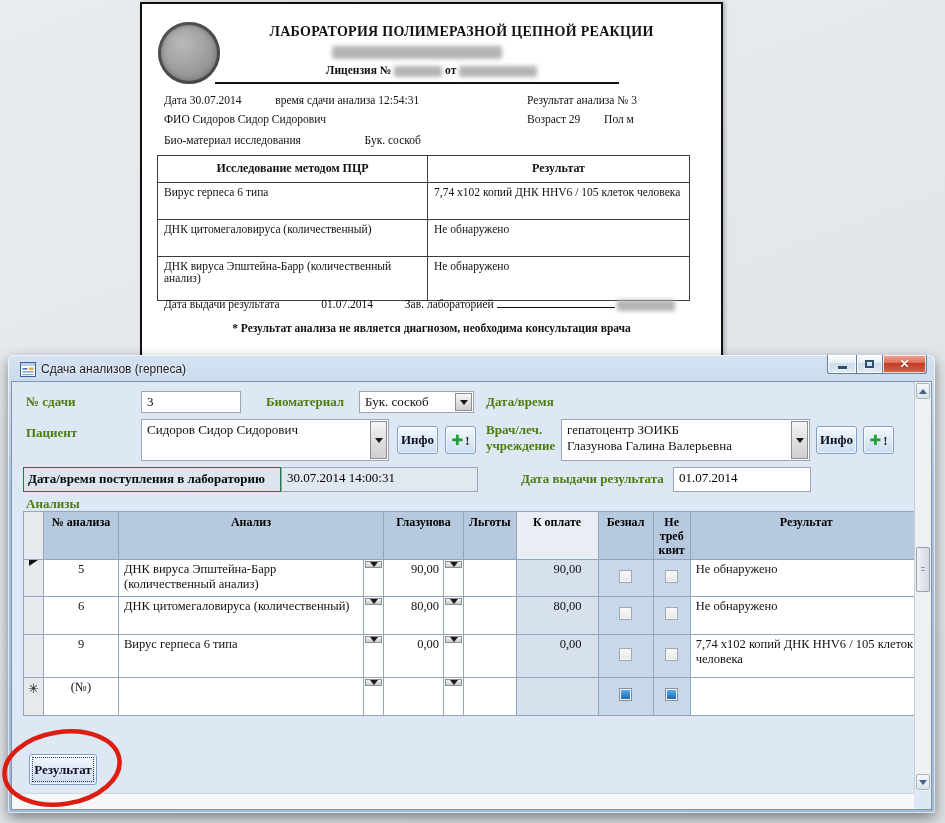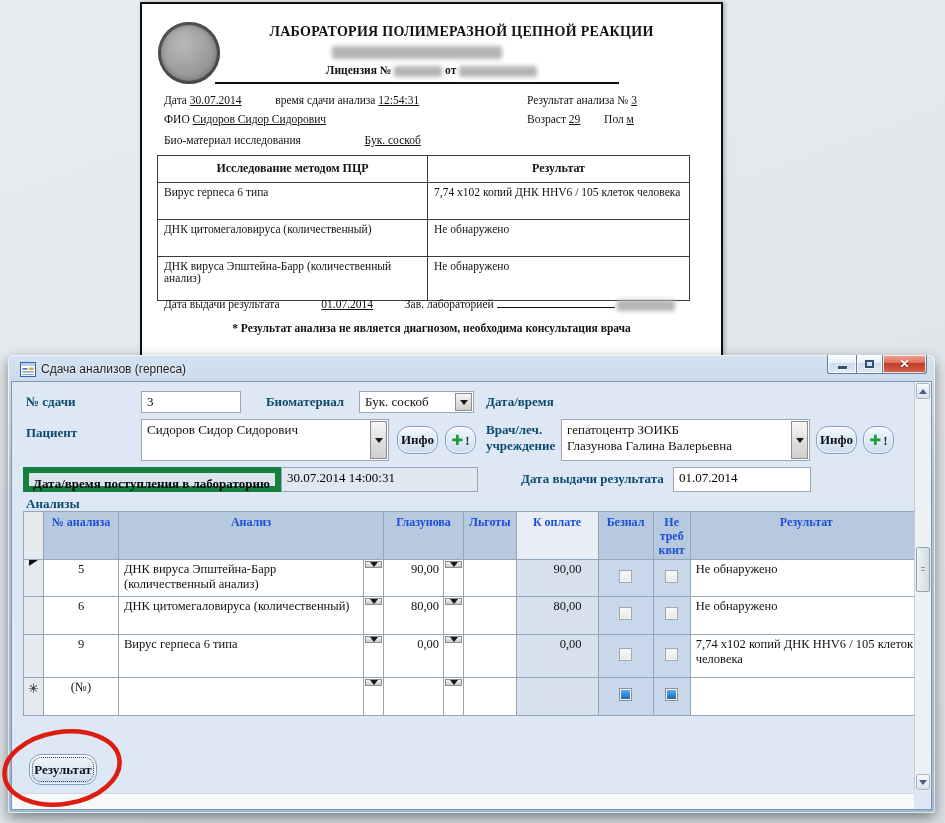--- a/index.html
+++ b/index.html
@@ -22,21 +22,21 @@
     filter:blur(.6px);
   }
   .rep-title { position:absolute; left:70px; right:10px; top:20px; text-align:center;
     font-weight:bold; font-size:14px; letter-spacing:.3px; }
   .redact { display:inline-block; background:#b4b4b4; filter:blur(2px); border-radius:2px; vertical-align:middle; }
   .rep-blur1 { position:absolute; left:190px; top:42px; width:170px; height:13px; }
   .lic-line { position:absolute; left:0; right:0; top:60px; text-align:center; font-size:11.5px; font-weight:bold; }
   .lic-line .redact { height:11px; }
   .rep-rule { position:absolute; left:73px; top:78px; width:404px; height:2px; background:#101010; }
   .rep-line { position:absolute; font-size:11.5px; white-space:nowrap; }
-  .u { text-decoration:underline; }
+  .u { }
   .rep-table { position:absolute; left:15px; top:151px; width:533px; border-collapse:collapse; font-size:11.5px; }
   .rep-table th, .rep-table td { border:1px solid #3c3c3c; padding:3px 6px; vertical-align:top; text-align:left;margin-left:36px; }
   .rep-table th { text-align:center; font-size:12px; padding:5px 6px 6px; }
   .rep-table td.c1 { width:270px; }
   .rep-table tr.r1 td { height:37px; } .rep-table tr.r2 td { height:37px; } .rep-table tr.r3 td { height:44px; }
   .sign-rule { display:inline-block; width:118px; border-bottom:1px solid #101010; height:12px; }
   .sign-blur { display:inline-block; width:58px; height:11px; background:#b4b4b4; filter:blur(2px); vertical-align:middle; }
   .footnote { position:absolute; left:0; right:0; top:318px; text-align:center; font-weight:bold; font-size:11.5px; }
 
   
@@ -57,43 +57,43 @@
   .capbtn.max { width:27px; }
   .capbtn.close { width:44px; border-radius:0 0 3px 0; border-left:none;
     background:linear-gradient(#f0a79b,#e06a55 45%,#c03b28 46%,#d4654a); }
   .glyph-min { width:9px; height:3px; background:#30506e; margin-top:7px; box-shadow:0 1px 0 rgba(255,255,255,.7); }
   .glyph-max { width:9px; height:8px; border:2px solid #30506e; box-shadow:0 1px 0 rgba(255,255,255,.6); }
   .glyph-close { color:#fff; font-weight:bold; font-size:12px; line-height:1; text-shadow:0 1px 1px rgba(0,0,0,.5);
     font-family:"Liberation Sans",sans-serif; }
 
   .client { position:absolute; left:3px; top:26px; width:921px; height:429px;
     background:#dde8f4; border:1px solid #7f96ae; overflow:hidden; }
-  .lbl { position:absolute; font-weight:bold; font-size:13px; color:#0c4a6e; white-space:nowrap; }
+  .lbl { position:absolute; font-weight:bold; font-size:13px; color:#4d7c0f; white-space:nowrap; }
   .tbox { position:absolute; background:#fff; border:1px solid #9aa6b4; font-size:13px; padding:2px 5px;
     font-family:"Liberation Serif",serif; color:#000; }
   .tbox.dis { background:#e2e8f0; }
-  .labelstrip { position:absolute; background:#dce4ee; border:6px solid #15803d; font-weight:bold; font-size:13px;
+  .labelstrip { position:absolute; background:#dce4ee; border:1px solid #15803d; font-weight:bold; font-size:13px;
     padding:3px 4px; color:#05050f; white-space:nowrap; }
   .combo { position:absolute; background:#fff; border:1px solid #9aa6b4; font-size:13px; }
   .combo .val { position:absolute; left:5px; top:2px; right:20px; line-height:1.25; }
   .drop { position:absolute; right:1px; top:1px; bottom:1px; width:17px;
     background:linear-gradient(#f6f6f6,#dcdcdc 60%,#cfcfcf); border:1px solid #8e8e8e;
     display:flex; align-items:center; justify-content:center; }
   .tri { width:0; height:0; border-left:4px solid transparent; border-right:4px solid transparent; border-top:5px solid #1a1a1a; }
   .btn { position:absolute; display:flex; align-items:center; justify-content:center; gap:2px;
-    background:linear-gradient(#f4f9fd,#dcE8f5 55%,#cbdcef); border:1px solid #7fa0c6; border-radius:12px;
+    background:linear-gradient(#f4f9fd,#dcE8f5 55%,#cbdcef); border:1px solid #7fa0c6; border-radius:3px;
     font-weight:bold; font-size:13px; color:#10101e; box-shadow:inset 0 0 0 1px rgba(255,255,255,.7); }
   .plusg { color:#1f9e38; font-weight:bold; font-size:14px; line-height:1; font-family:"DejaVu Sans",sans-serif; }
   .excld { color:#2b2b2b; font-weight:bold; font-size:13px; line-height:1; }
 
   
   .grid { position:absolute; left:11px; top:129px; border-collapse:collapse; table-layout:fixed;
     font-size:12.5px; background:#c8d8ea; }
   .grid th, .grid td { border:1px solid #93a5ba; padding:2px 5px; vertical-align:top; overflow:hidden; }
-  .grid th { background:#b7c9de; font-size:12px; color:#1d4ed8; font-weight:bold; text-align:center;
+  .grid th { background:#b7c9de; font-size:12px; color:#000000; font-weight:bold; text-align:center;
     vertical-align:top; padding-top:4px; line-height:1.15; }
   .grid th.sel, .grid td.sel { background:#e6eaee; padding:0; }
   .grid th.pay { background:#e9eef5;margin-left:9px; }
   .grid td { background:#fff; }
   .grid td.num { text-align:center; }
   .grid td.cost { text-align:right; padding-right:4px; }
   .grid td.pay { background:#d6e1ed; text-align:right; padding-right:16px; }
   .grid td.chk { background:#c8d8ea; text-align:center; vertical-align:middle; }
   .grid td.btncell { padding:1px; background:#fff; }
   .cellbtn { width:100%; height:100%; background:linear-gradient(#f4f4f4,#d9d9d9 60%,#cccccc);

